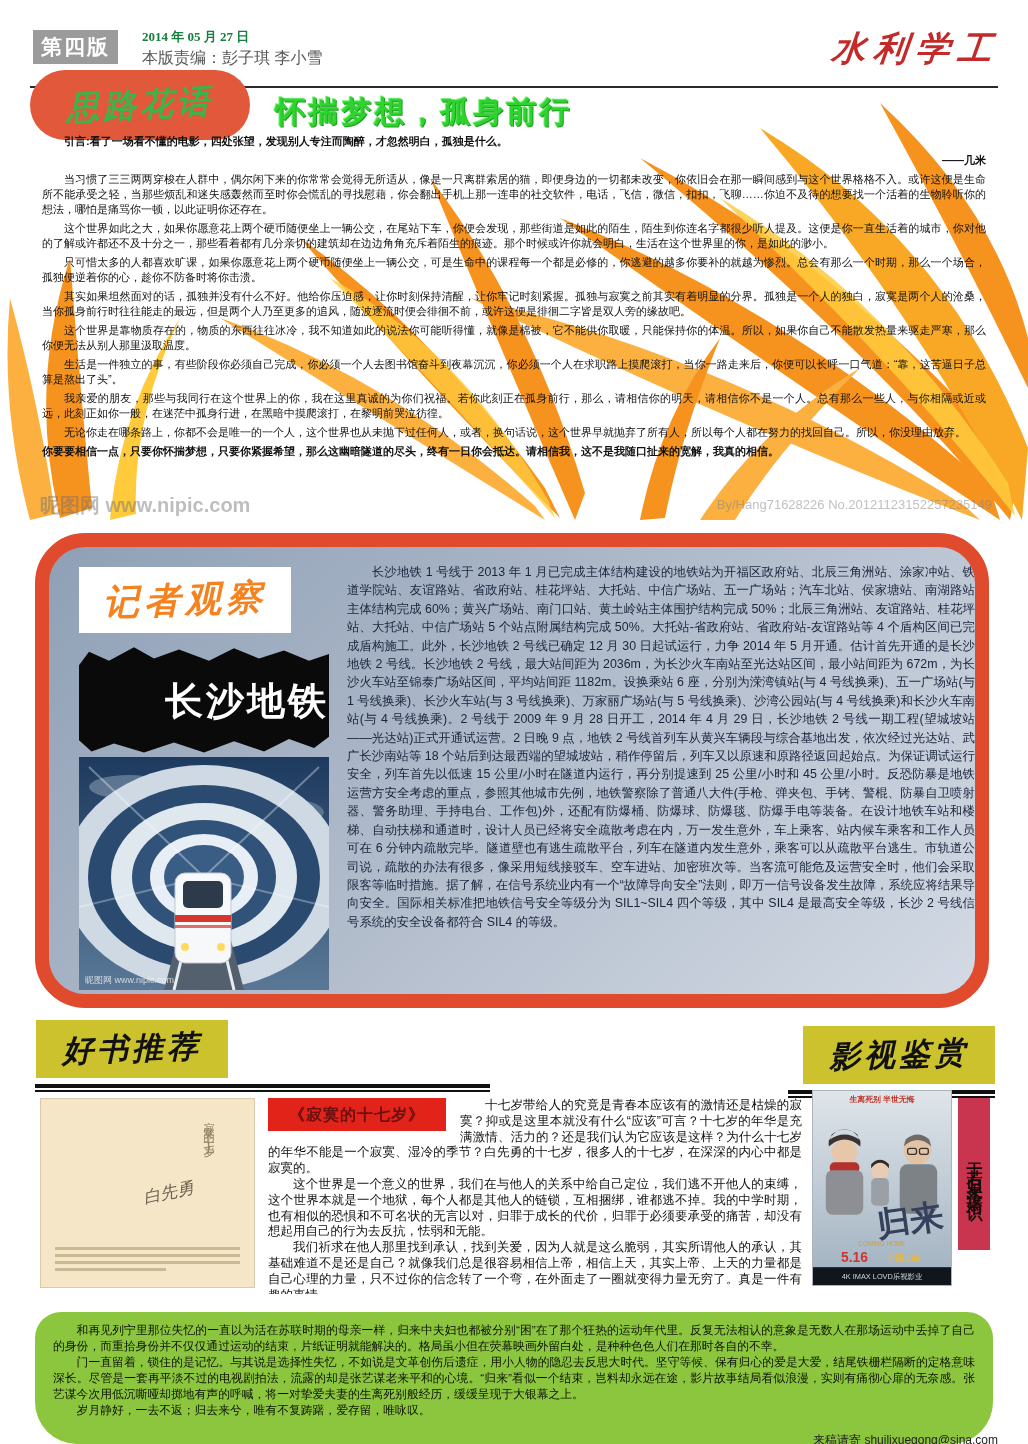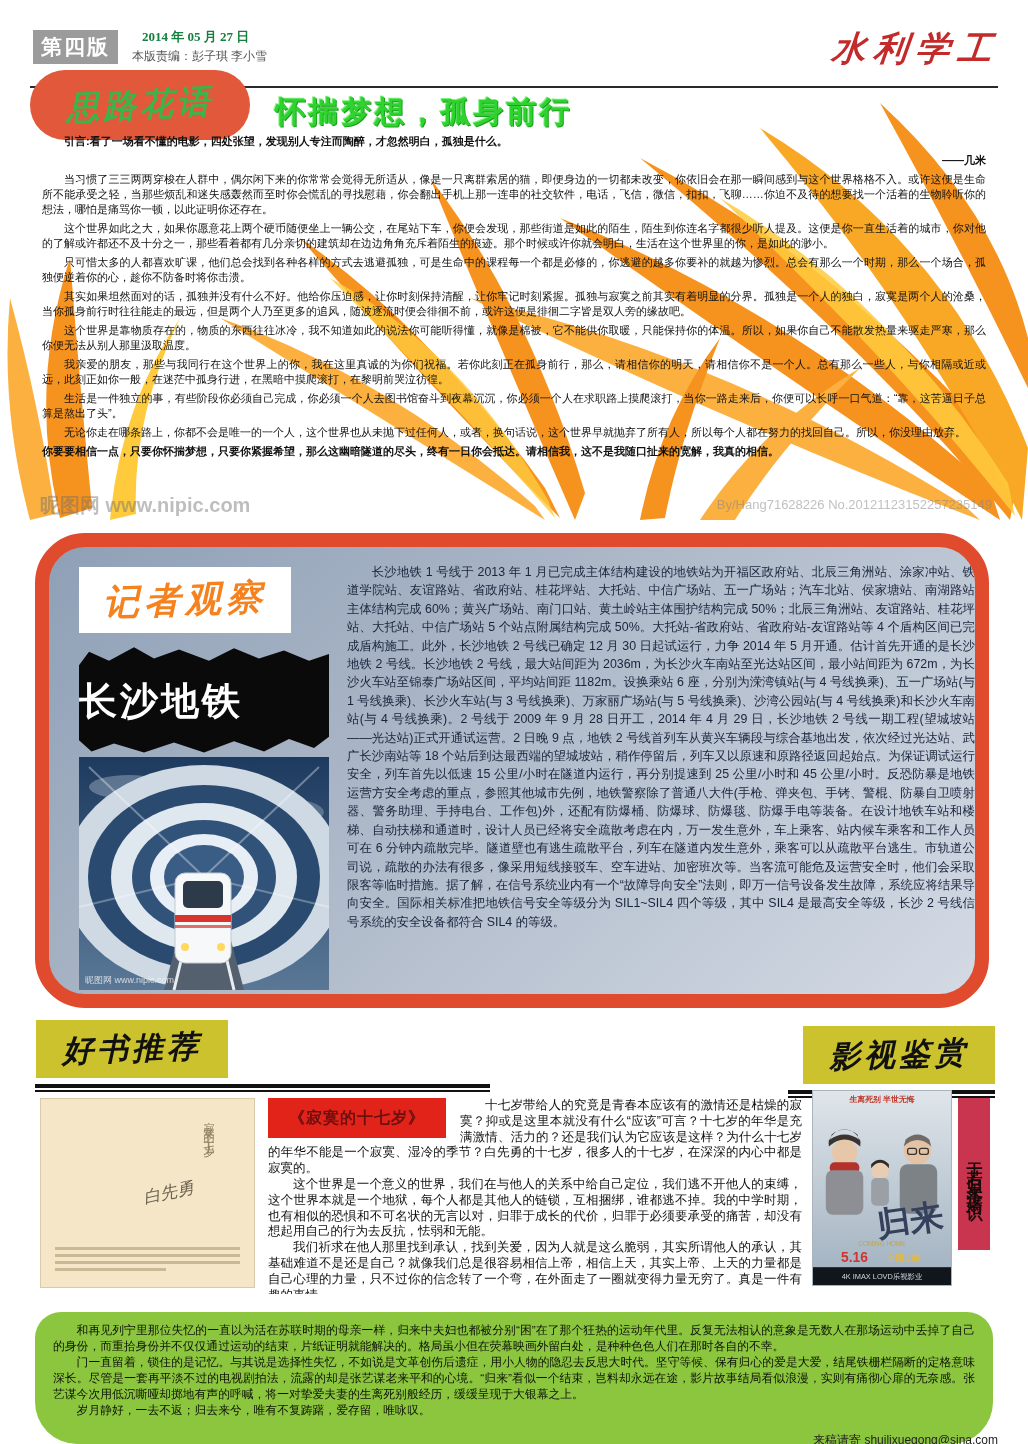--- a/index.html
+++ b/index.html
@@ -4,21 +4,21 @@
 <style>
   html,body{margin:0;padding:0;background:#e8e8e8;}
   .page{position:relative;width:1028px;height:1444px;background:#fff;overflow:hidden;
         font-family:"Liberation Sans","DejaVu Sans",sans-serif;color:#1a1a1a;margin:0 auto;}
   .abs{position:absolute;}
   
   .page-badge{left:33px;top:30px;background:#9b9b9b;color:#fff;font-size:21px;font-weight:bold;
               letter-spacing:2px;padding:3px 8px;font-family:"Liberation Serif","DejaVu Serif",serif;}
   .hdr-date{left:142px;top:28px;font-size:13px;font-weight:bold;color:#15803d;
             font-family:"Liberation Serif","DejaVu Serif",serif;}
-  .hdr-editors{left:132px;top:48px;font-size:12px;color:#555;font-family:Liberation Serif, serif;}
+  .hdr-editors{left:142px;top:48px;font-size:16px;color:#555;}
   .masthead{right:28px;top:26px;font-size:34px;font-weight:bold;font-style:italic;color:#c32a2a;
             letter-spacing:8px;font-family:"DejaVu Serif","Liberation Serif",serif;transform:skewX(-6deg);}
   .hdr-rule{left:30px;top:86px;width:968px;height:2px;background:#2a2a2a;}
   
   .wings{left:0;top:88px;width:1028px;height:432px;z-index:0;}
   
   .silu-pill{left:30px;top:70px;width:220px;height:70px;background:#e2583a;border-radius:38px;
              display:flex;align-items:center;justify-content:center;z-index:2;}
   .silu-pill span{color:#3cb44b;font-size:33px;font-weight:bold;font-style:italic;letter-spacing:4px;
              font-family:"DejaVu Serif","Liberation Serif",serif;transform:rotate(-3deg);}
@@ -36,21 +36,21 @@
   
   .metro-box{left:35px;top:533px;width:954px;height:475px;border:14px solid #e04b2e;border-radius:50px;
              background:linear-gradient(135deg,#8fa0b6 0%,#aeb9c9 45%,#d3dae4 100%);
              box-sizing:border-box;z-index:2;overflow:hidden;}
   .reporter-badge{left:30px;top:20px;width:212px;height:66px;background:#fff;display:flex;
                   align-items:center;justify-content:center;}
   .reporter-badge span{color:#f5821f;font-size:36px;font-weight:bold;font-style:italic;letter-spacing:5px;
                   font-family:"DejaVu Serif","Liberation Serif",serif;transform:rotate(-2deg);}
   .metro-fig{left:30px;top:98px;width:250px;height:345px;}
   .torn-band{position:absolute;left:0;top:0;width:250px;height:112px;background:#0a0a0a;
-             display:flex;align-items:center;justify-content:flex-start;
+             display:flex;align-items:center;justify-content:flex-end;
              clip-path:polygon(0 18%,4% 6%,12% 14%,22% 2%,30% 12%,40% 4%,52% 14%,62% 3%,72% 12%,82% 5%,92% 14%,100% 8%,100% 82%,94% 92%,84% 84%,74% 95%,62% 86%,50% 96%,38% 87%,26% 96%,14% 88%,5% 95%,0 85%);}
   .torn-band span{color:#fff;font-size:38px;font-weight:bold;letter-spacing:3px;}
   .tunnel{position:absolute;left:0;top:112px;width:250px;height:233px;}
   .metro-article{left:298px;top:16px;width:628px;height:440px;font-size:12.4px;line-height:18.4px;
                  color:#18243c;text-align:justify;}
   .metro-article p{margin:0;text-indent:2em;}
   
   .badge-yellow{background:#ccc22e;display:flex;align-items:center;justify-content:center;z-index:2;}
   .badge-yellow span{color:#111;font-size:31px;font-weight:bold;font-style:italic;letter-spacing:4px;
                   font-family:"DejaVu Serif","Liberation Serif",serif;transform:rotate(-2deg);}
@@ -65,21 +65,21 @@
   .cover-title{position:absolute;right:38px;top:14px;writing-mode:vertical-rl;font-size:11px;
                color:#8a7b5a;letter-spacing:5px;font-family:"Liberation Serif","DejaVu Serif",serif;}
   .cover-sign{position:absolute;right:60px;top:82px;font-size:17px;color:#6b6151;font-style:italic;
               font-family:"DejaVu Serif","Liberation Serif",serif;transform:rotate(-12deg);}
   .cover-lines{position:absolute;left:14px;bottom:12px;width:185px;}
   .cover-lines div{height:3px;background:#c9b995;margin-bottom:4px;}
   .book-review{left:268px;top:1098px;width:534px;height:196px;font-size:12.5px;line-height:15.8px;
                text-align:justify;color:#111;overflow:hidden;z-index:2;}
   .book-review p{margin:0;text-indent:2em;}
   .label-wrap{float:left;width:182px;height:46px;margin-right:10px;}
-  .book-label{width:178px;height:40px;background:#e2231a;display:flex;align-items:center;justify-content:center;}
+  .book-label{width:178px;height:33px;background:#e2231a;display:flex;align-items:center;justify-content:center;}
   .book-label span{color:#6e0f0f;font-size:16px;font-weight:bold;letter-spacing:1px;}
   
   .poster{left:812px;top:1090px;width:140px;height:196px;border:1px solid #aab4bc;box-sizing:border-box;}
   .v-banner{left:958px;top:1098px;width:32px;height:152px;background:#c9344e;display:flex;
             align-items:center;justify-content:center;z-index:2;}
   .v-banner span{writing-mode:vertical-rl;color:#1a0a0a;font-size:16px;font-weight:bold;letter-spacing:7px;
             font-family:"Liberation Serif","DejaVu Serif",serif;}
   
   .green-box{left:35px;top:1296px;width:958px;height:132px;background:#8cc63f;border-radius:26px 26px 42px 42px;
              box-sizing:border-box;padding:10px 18px;z-index:2;font-size:11.8px;line-height:16px;
@@ -123,25 +123,25 @@
   <div class="abs silu-pill">
     <span>思路花语</span>
   </div>
   <div class="abs silu-title">怀揣梦想，孤身前行</div>
 
   <div class="abs silu-body">
     <p class="silu-intro">引言:看了一场看不懂的电影，四处张望，发现别人专注而陶醉，才忽然明白，孤独是什么。</p>
     <p class="silu-attr">——几米</p>
     <p>当习惯了三三两两穿梭在人群中，偶尔闲下来的你常常会觉得无所适从，像是一只离群索居的猫，即便身边的一切都未改变，你依旧会在那一瞬间感到与这个世界格格不入。或许这便是生命所不能承受之轻，当那些烦乱和迷失感轰然而至时你会慌乱的寻找慰藉，你会翻出手机上那一连串的社交软件，电话，飞信，微信，扣扣，飞聊……你迫不及待的想要找一个活着的生物聆听你的想法，哪怕是痛骂你一顿，以此证明你还存在。</p>
     <p>这个世界如此之大，如果你愿意花上两个硬币随便坐上一辆公交，在尾站下车，你便会发现，那些街道是如此的陌生，陌生到你连名字都很少听人提及。这便是你一直生活着的城市，你对他的了解或许都还不及十分之一，那些看着都有几分亲切的建筑却在边边角角充斥着陌生的痕迹。那个时候或许你就会明白，生活在这个世界里的你，是如此的渺小。</p>
-    <p>只可惜太多的人都喜欢旷课，他们总会找到各种各样的方式去逃避孤独，可是生命中的课程每一个都是必修的，你逃避的越多你要补的就越为惨烈。总会有那么一个时期，那么一个场合，孤独便逆着你的心，趁你不防备时将你击溃。</p>
+    <p>只可惜太多的人都喜欢旷课，如果你愿意花上两个硬币随便坐上一辆公交，可是生命中的课程每一个都是必修的，你逃避的越多你要补的就越为惨烈。总会有那么一个时期，那么一个场合，孤独便逆着你的心，趁你不防备时将你击溃。</p>
     <p>其实如果坦然面对的话，孤独并没有什么不好。他给你压迫感，让你时刻保持清醒，让你牢记时刻紧握。孤独与寂寞之前其实有着明显的分界。孤独是一个人的独白，寂寞是两个人的沧桑，当你孤身前行时往往能走的最远，但是两个人乃至更多的追风，随波逐流时便会徘徊不前，或许这便是徘徊二字皆是双人旁的缘故吧。</p>
     <p>这个世界是靠物质存在的，物质的东西往往冰冷，我不知道如此的说法你可能听得懂，就像是棉被，它不能供你取暖，只能保持你的体温。所以，如果你自己不能散发热量来驱走严寒，那么你便无法从别人那里汲取温度。</p>
+    <p>生活是一件独立的事，有些阶段你必须自己完成，你必须一个人去图书馆奋斗到夜幕沉沉，你必须一个人在求职路上摸爬滚打，当你一路走来后，你便可以长呼一口气道：“靠，这苦逼日子总算是熬出了头”。</p>
     <p>我亲爱的朋友，那些与我同行在这个世界上的你，我在这里真诚的为你们祝福。若你此刻正在孤身前行，那么，请相信你的明天，请相信你不是一个人。总有那么一些人，与你相隔或近或远，此刻正如你一般，在迷茫中孤身行进，在黑暗中摸爬滚打，在黎明前哭泣彷徨。</p>
-    <p>生活是一件独立的事，有些阶段你必须自己完成，你必须一个人去图书馆奋斗到夜幕沉沉，你必须一个人在求职路上摸爬滚打，当你一路走来后，你便可以长呼一口气道：“靠，这苦逼日子总算是熬出了头”。</p>
     <p>无论你走在哪条路上，你都不会是唯一的一个人，这个世界也从未抛下过任何人，或者，换句话说，这个世界早就抛弃了所有人，所以每个人都在努力的找回自己。所以，你没理由放弃。</p>
     <p class="silu-last">你要要相信一点，只要你怀揣梦想，只要你紧握希望，那么这幽暗隧道的尽头，终有一日你会抵达。请相信我，这不是我随口扯来的宽解，我真的相信。</p>
   </div>
   <div class="abs wm-left">昵图网 www.nipic.com</div>
   <div class="abs wm-right">By/Hang71628226  No.20121123152257235149</div>
 
   <div class="abs metro-box">
     <div class="abs reporter-badge">
       <span>记者观察</span>
     </div>

